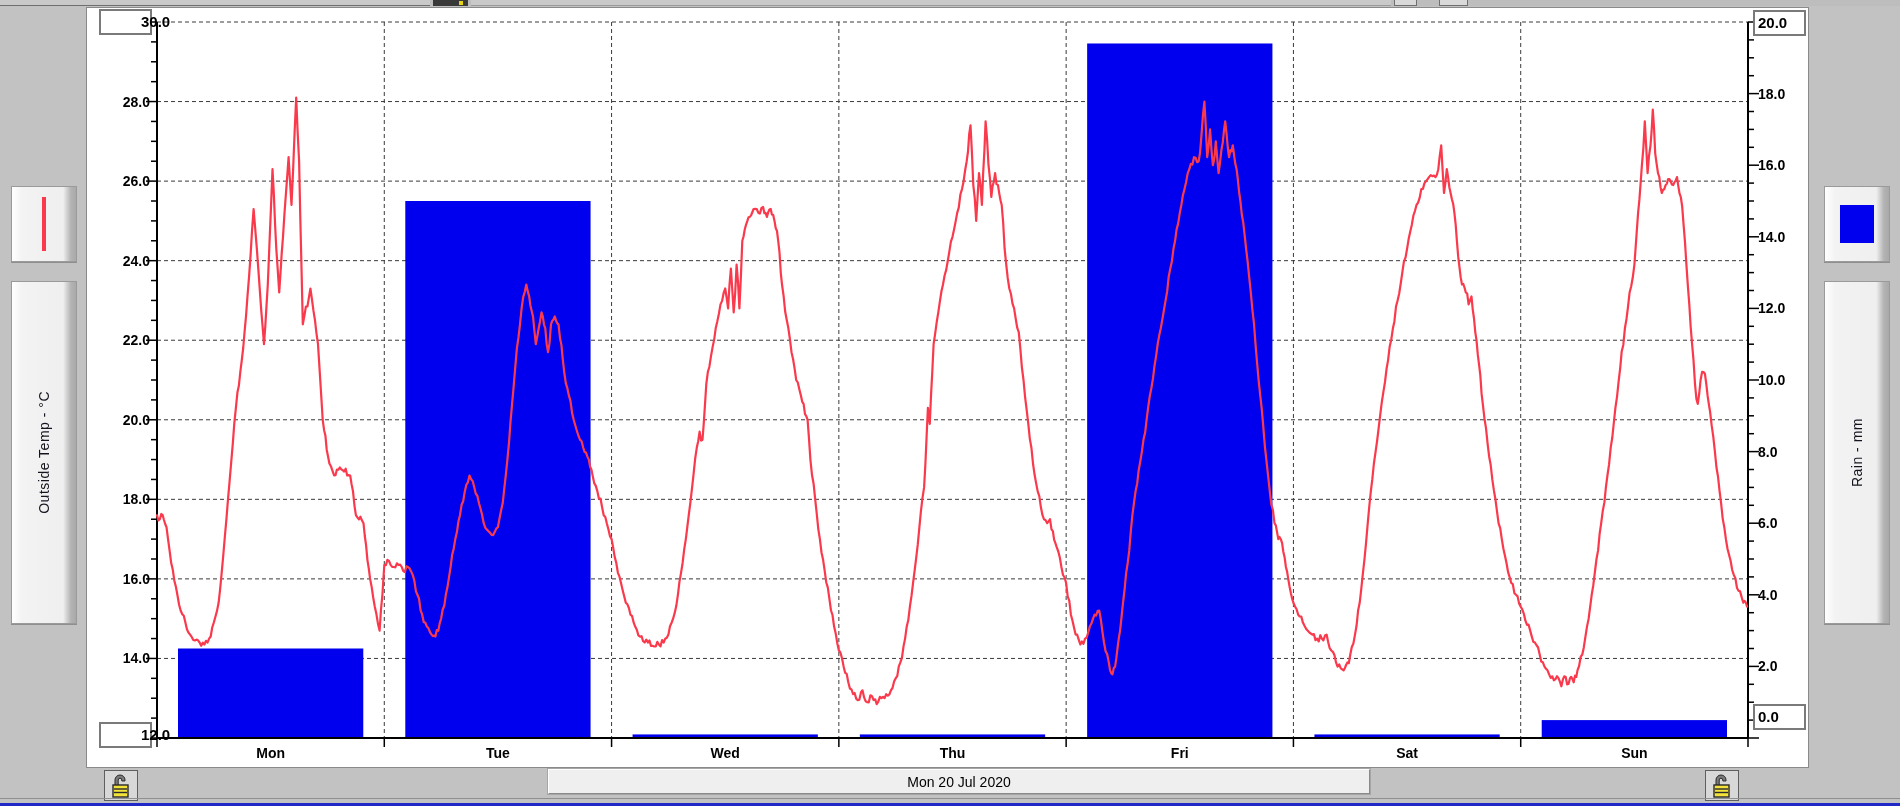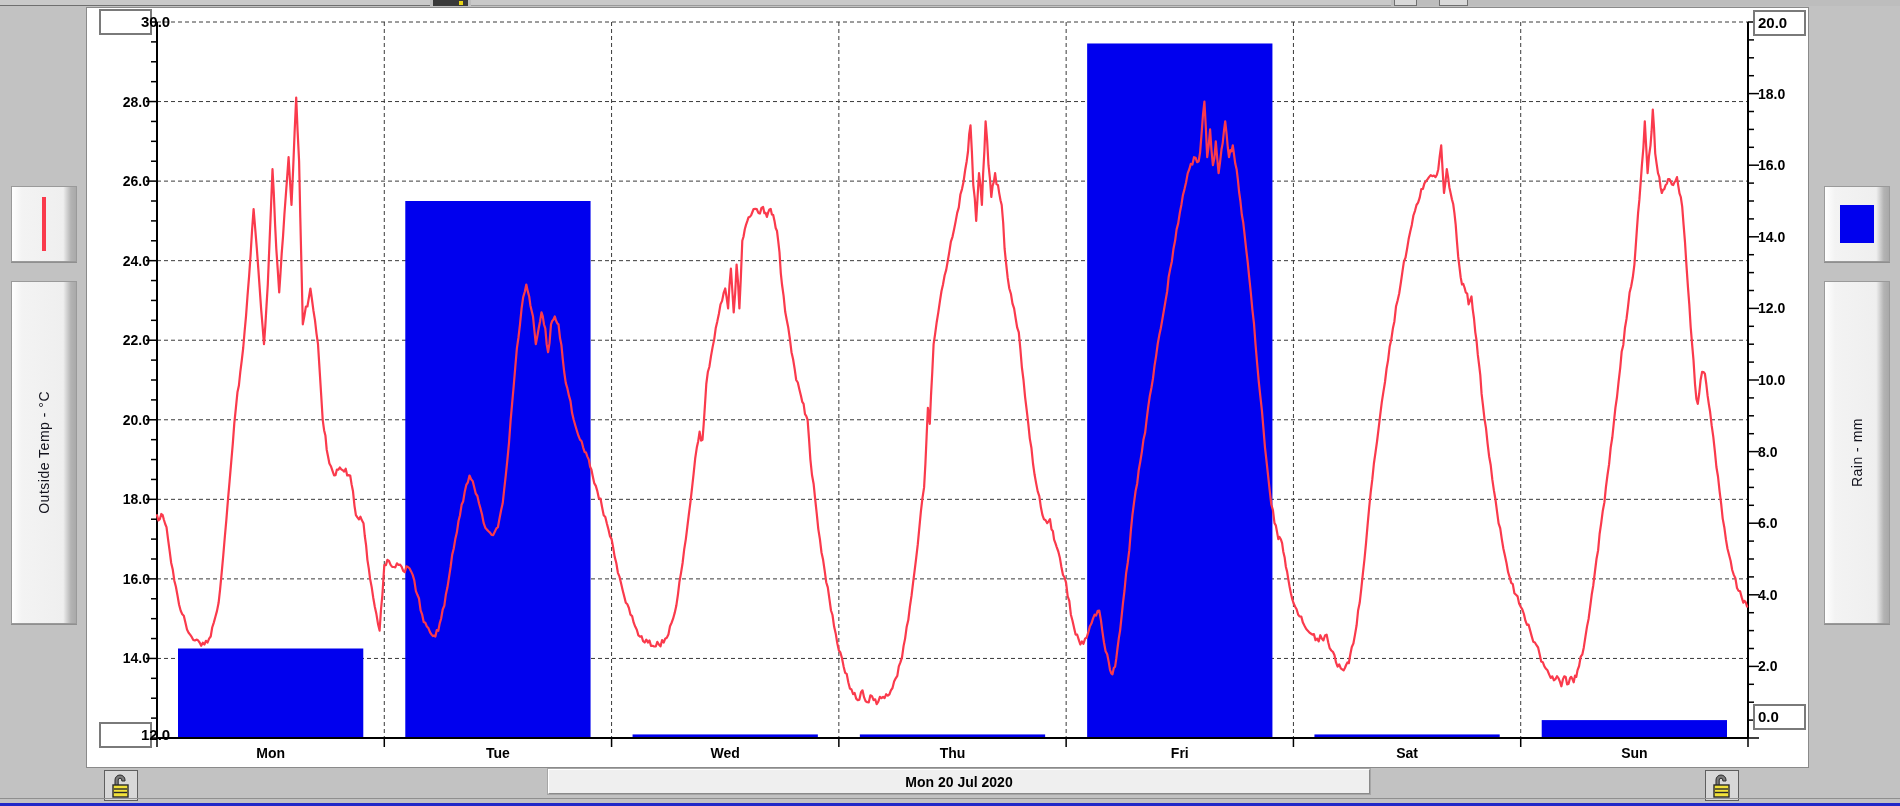--- a/index.html
+++ b/index.html
@@ -24,21 +24,21 @@
   .mbtn{position:absolute;background:linear-gradient(90deg,#ffffff 0px,#f3f3f3 10px,#efefef 80%,#b3b3b3 92%,#a9a9a9 100%);
     border:1px solid #9a9a9a;box-sizing:border-box;box-shadow:0 1px 0 #8f8f8f;}
   .vlabel{display:flex;align-items:center;justify-content:center;}
   .vlabel span{writing-mode:vertical-rl;transform:rotate(180deg);font-size:14px;color:#14141e;
     letter-spacing:.5px;white-space:nowrap;}
   .legend-line{position:absolute;left:50%;top:50%;width:4px;height:54px;margin:-27px 0 0 -2px;}
   .legend-square{position:absolute;left:50%;top:50%;width:34px;height:38px;margin:-19px 0 0 -17px;}
   
   #datebtn{position:absolute;left:548px;top:769px;width:822px;height:25px;background:#efefef;
     border:1px solid #8a8a8a;border-top-color:#ffffff;border-left-color:#ffffff;outline:1px solid #a6a6a6;
-    font-size:14px;font-weight:700;color:#000;text-align:center;line-height:24px;box-sizing:border-box;}
+    font-size:14px;font-weight:400;color:#000;text-align:center;line-height:24px;box-sizing:border-box;}
   .lockbtn{position:absolute;top:770px;width:34px;height:31px;background:#d8d8d8;
     border:1px solid #5f5f5f;box-sizing:border-box;display:flex;align-items:center;justify-content:center;}
   #botline{position:absolute;left:0;top:798px;width:1900px;height:1px;background:#8f8f8f;}
   #botblue{position:absolute;left:0;top:803px;width:1900px;height:3px;background:#2128c8;}
 </style>
 </head>
 <body>
 <div id="app">
 
   <div class="topsliver">

